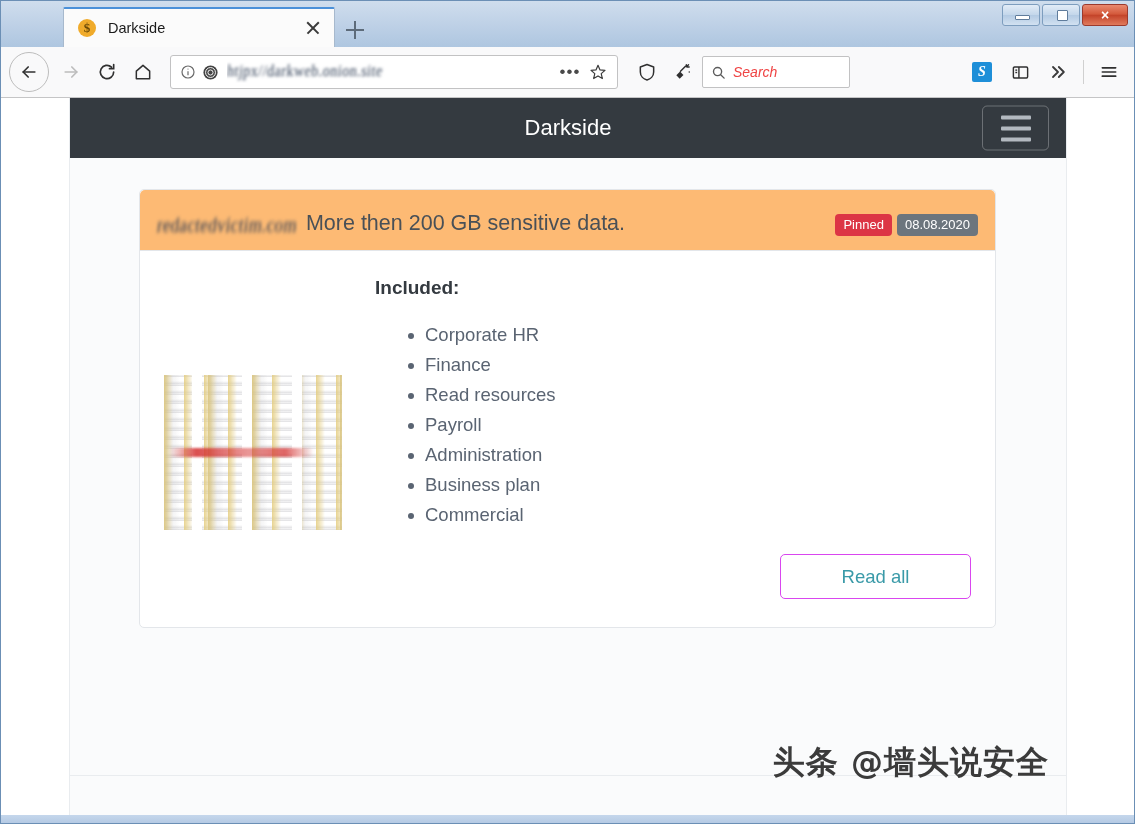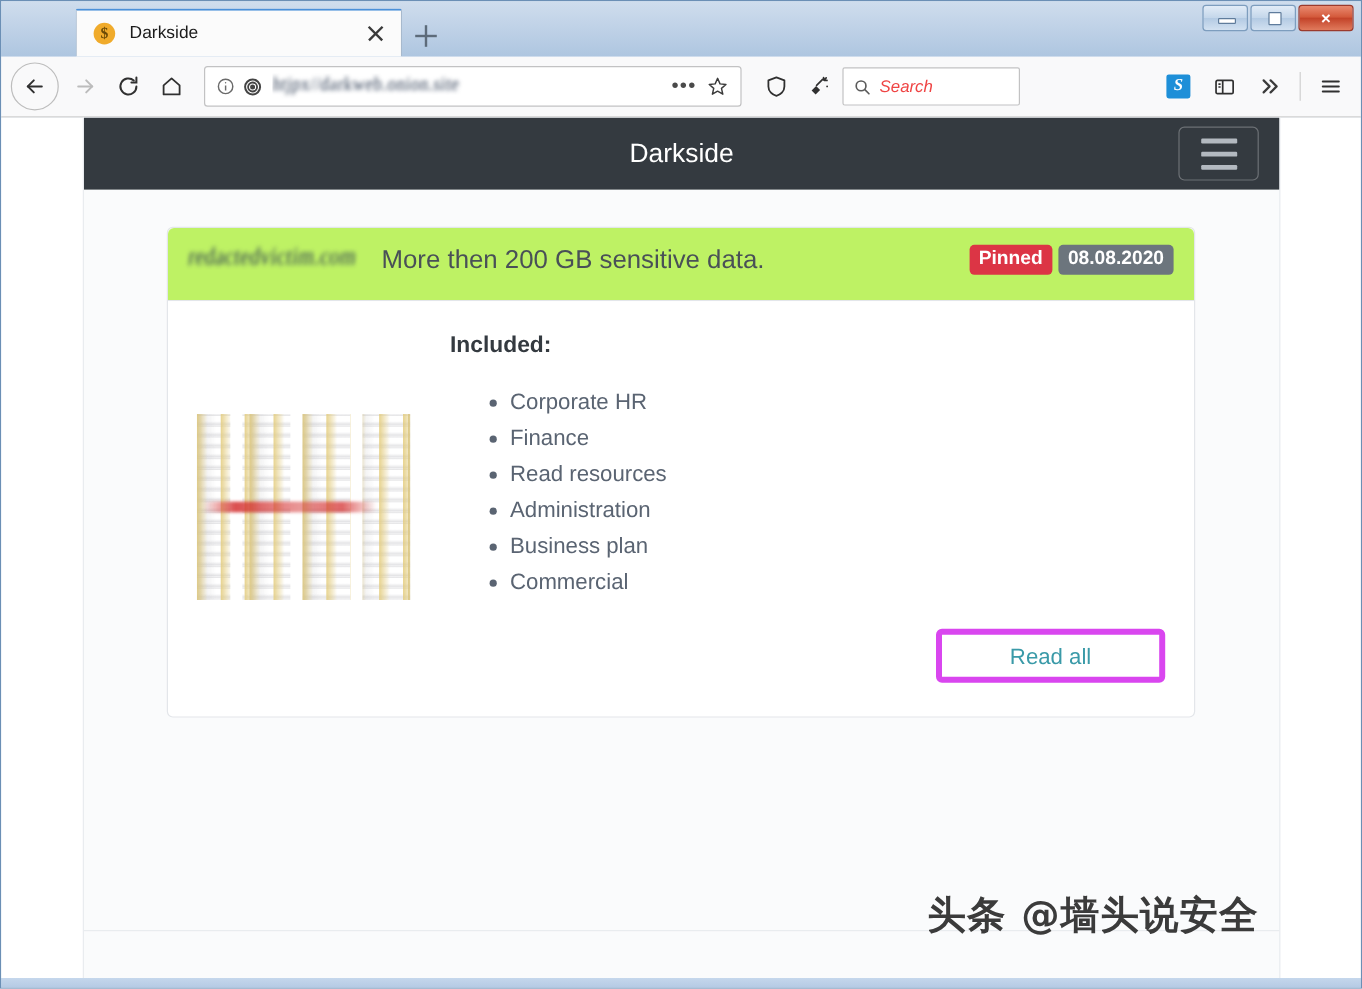--- a/index.html
+++ b/index.html
@@ -334,27 +334,27 @@
   .card {
     position: absolute;
     left: 69px;
     right: 70px;
     top: 0;
     background: #ffffff;
     border: 1px solid #e3e6ea;
     border-radius: 5px;
   }
   .card-header {
-    background: #bef264;
+    background: #fdba74;
     border-bottom: 1px solid #e3e6ea;
     border-radius: 5px 5px 0 0;
     padding: 14px 17px;
     display: flex;
-    align-items: flex-start;
-    gap: 12px;
+    align-items: flex-end;
+    gap: 0;
     min-height: 32px;
   }
   .redacted-domain {
     font-size: 17px;
     color: #2b3a52;
     font-family: "Liberation Serif", serif;
     filter: blur(1.7px);
     white-space: nowrap;
     transform: scaleY(1.2) skewX(-8deg);
     transform-origin: left center;
@@ -363,22 +363,22 @@
   }
   .card-title {
     font-size: 21.5px;
     color: #495057;
     margin-left: 9px;
     white-space: nowrap;
     flex: 1 1 auto;
   }
   .badges { display: flex; align-items: center; gap: 5px; flex: 0 0 auto; }
   .badge {
-    font-size: 16px;
-    font-weight: bold;
+    font-size: 13px;
+    font-weight: normal;
     color: #ffffff;
     padding: 4px 8px 5px;
     border-radius: 4px;
     line-height: 1;
     white-space: nowrap;
   }
   .badge-pinned { background: #dc3545; }
   .badge-date   { background: #6c757d; }
 
   .card-body {
@@ -453,21 +453,21 @@
   }
   .card-actions {
     display: flex;
     justify-content: flex-end;
     padding: 0 24px 28px 24px;
   }
   .btn-readall {
     min-width: 191px;
     height: 45px;
     background: transparent;
-    border: 5px solid #d946ef;
+    border: 1px solid #d946ef;
     border-radius: 5px;
     color: #3a9aa8;
     font-size: 18.5px;
     font-family: "Liberation Sans", sans-serif;
     cursor: pointer;
   }
 
   .watermark {
     position: absolute;
     right: 17px;
@@ -652,20 +652,21 @@
                 <div class="gap3"></div>
                 <div class="redline"></div>
               </div>
 
               <div class="body-text">
                 <div class="included-label">Included:</div>
                 <ul class="included-list">
                   <li>Corporate HR</li>
                   <li>Finance</li>
                   <li>Read resources</li>
+                  <li>Payroll</li>
                   <li>Administration</li>
                   <li>Business plan</li>
                   <li>Commercial</li>
                 </ul>
               </div>
             </div>
 
             <div class="card-actions">
               <button class="btn-readall">Read all</button>
             </div>

